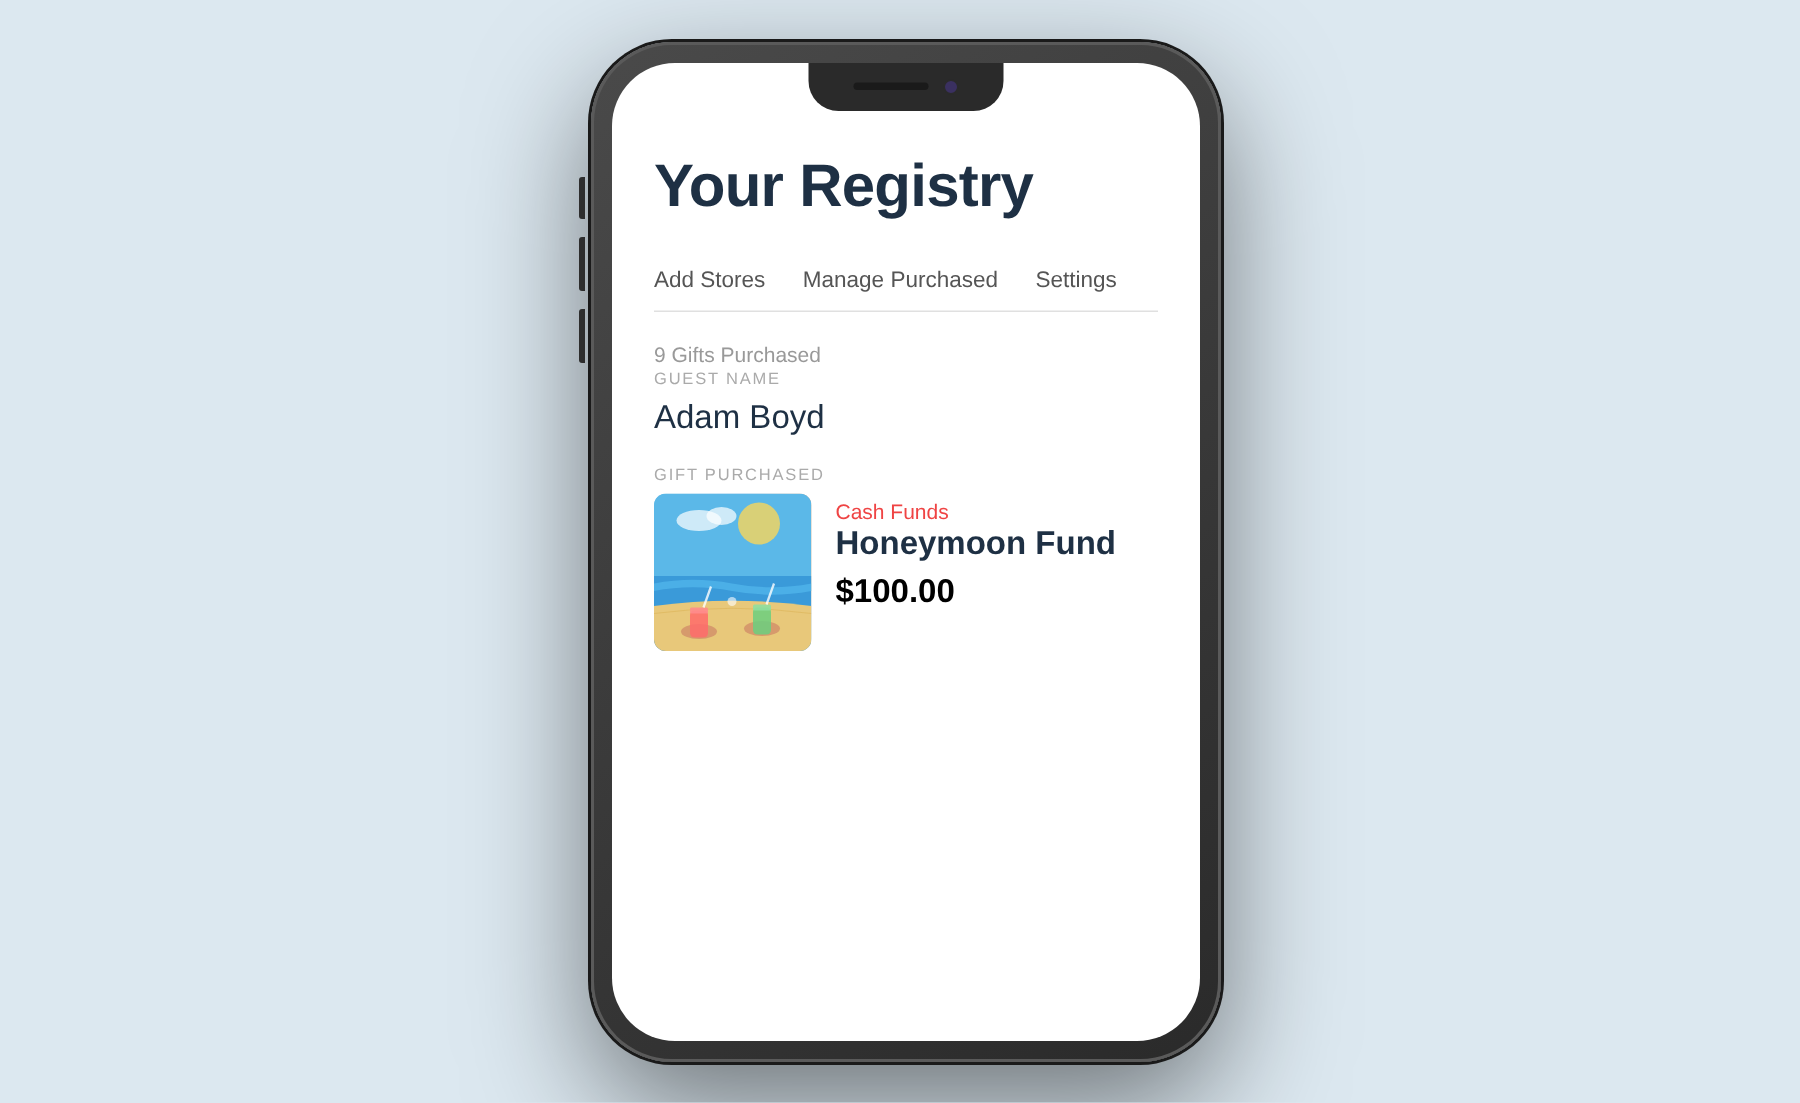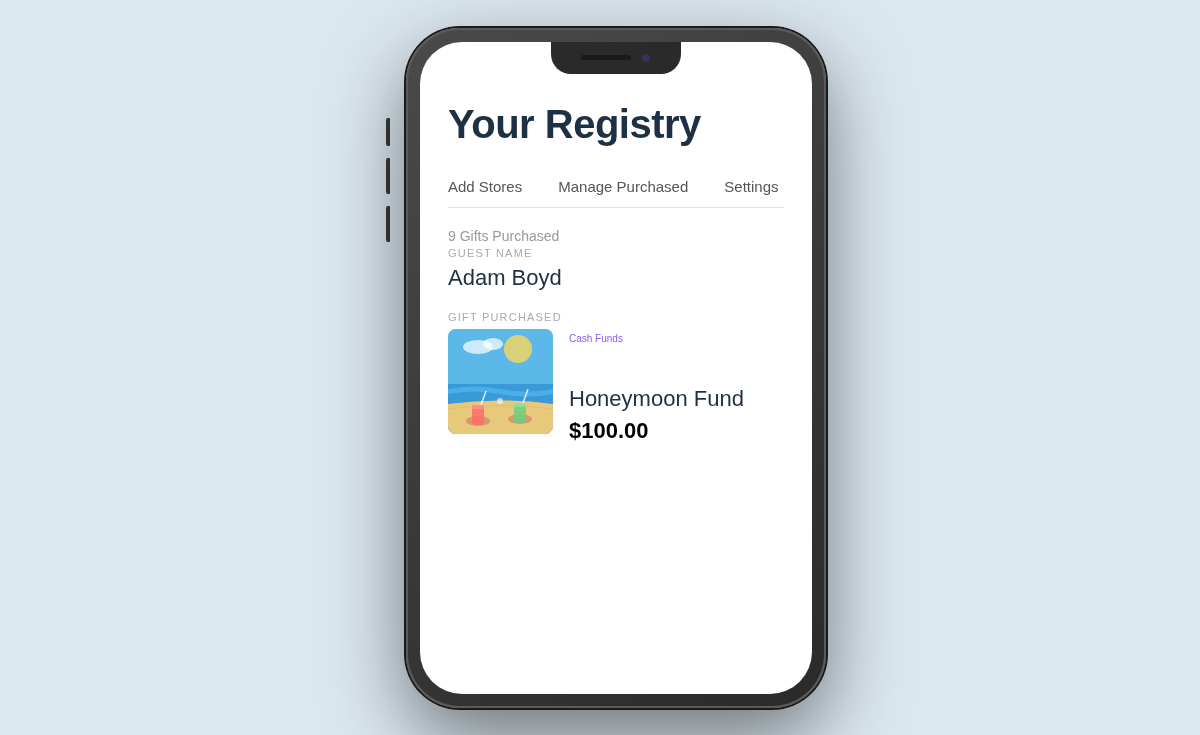--- a/index.html
+++ b/index.html
@@ -17,21 +17,21 @@
 
     .phone-wrapper {
       position: relative;
       width: 420px;
       height: 680px;
     }
 
     
     .phone-shell {
       position: absolute;
-      top: 0; left: 16px;
+      top: 0; left: 4px;
       width: 420px;
       height: 680px;
       background: linear-gradient(145deg, #4a4a4a, #2a2a2a);
       border-radius: 54px;
       box-shadow:
         0 0 0 2px #1a1a1a,
         0 30px 80px rgba(0,0,0,0.5),
         inset 0 0 0 2px #5a5a5a;
     }
 
@@ -131,21 +131,21 @@
       font-weight: 800;
       color: #1e3044;
       letter-spacing: -0.5px;
       margin-bottom: 24px;
       line-height: 1.1;
     }
 
     
     .tabs {
       display: flex;
-      gap: 12px;
+      gap: 1px;
       border-bottom: 1px solid #e0e0e0;
       margin-bottom: 20px;
     }
 
     .tab {
       padding: 8px 12px 12px;
       font-size: 15px;
       color: #555;
       cursor: pointer;
       position: relative;
@@ -223,32 +223,31 @@
       width: 100%;
       height: 100%;
     }
 
     .gift-info {
       flex: 1;
       padding-top: 4px;
     }
 
     .gift-category {
-      font-size: 10px;
-      color: #8b5cf6;
+      font-size: 14px;
+      color: #ef4444;
       margin-bottom: 0;
     }
 
     .gift-name {
       font-size: 22px;
-      font-weight: 400;
+      font-weight: 700;
       color: #1e3044;
       margin-bottom: 6px;
       line-height: 1.2;
-      margin-top: 42px;
     }
 
     .gift-price {
       font-size: 22px;
       font-weight: 700;
       color: #000000;
     }
   </style>
 </head>
 <body>

